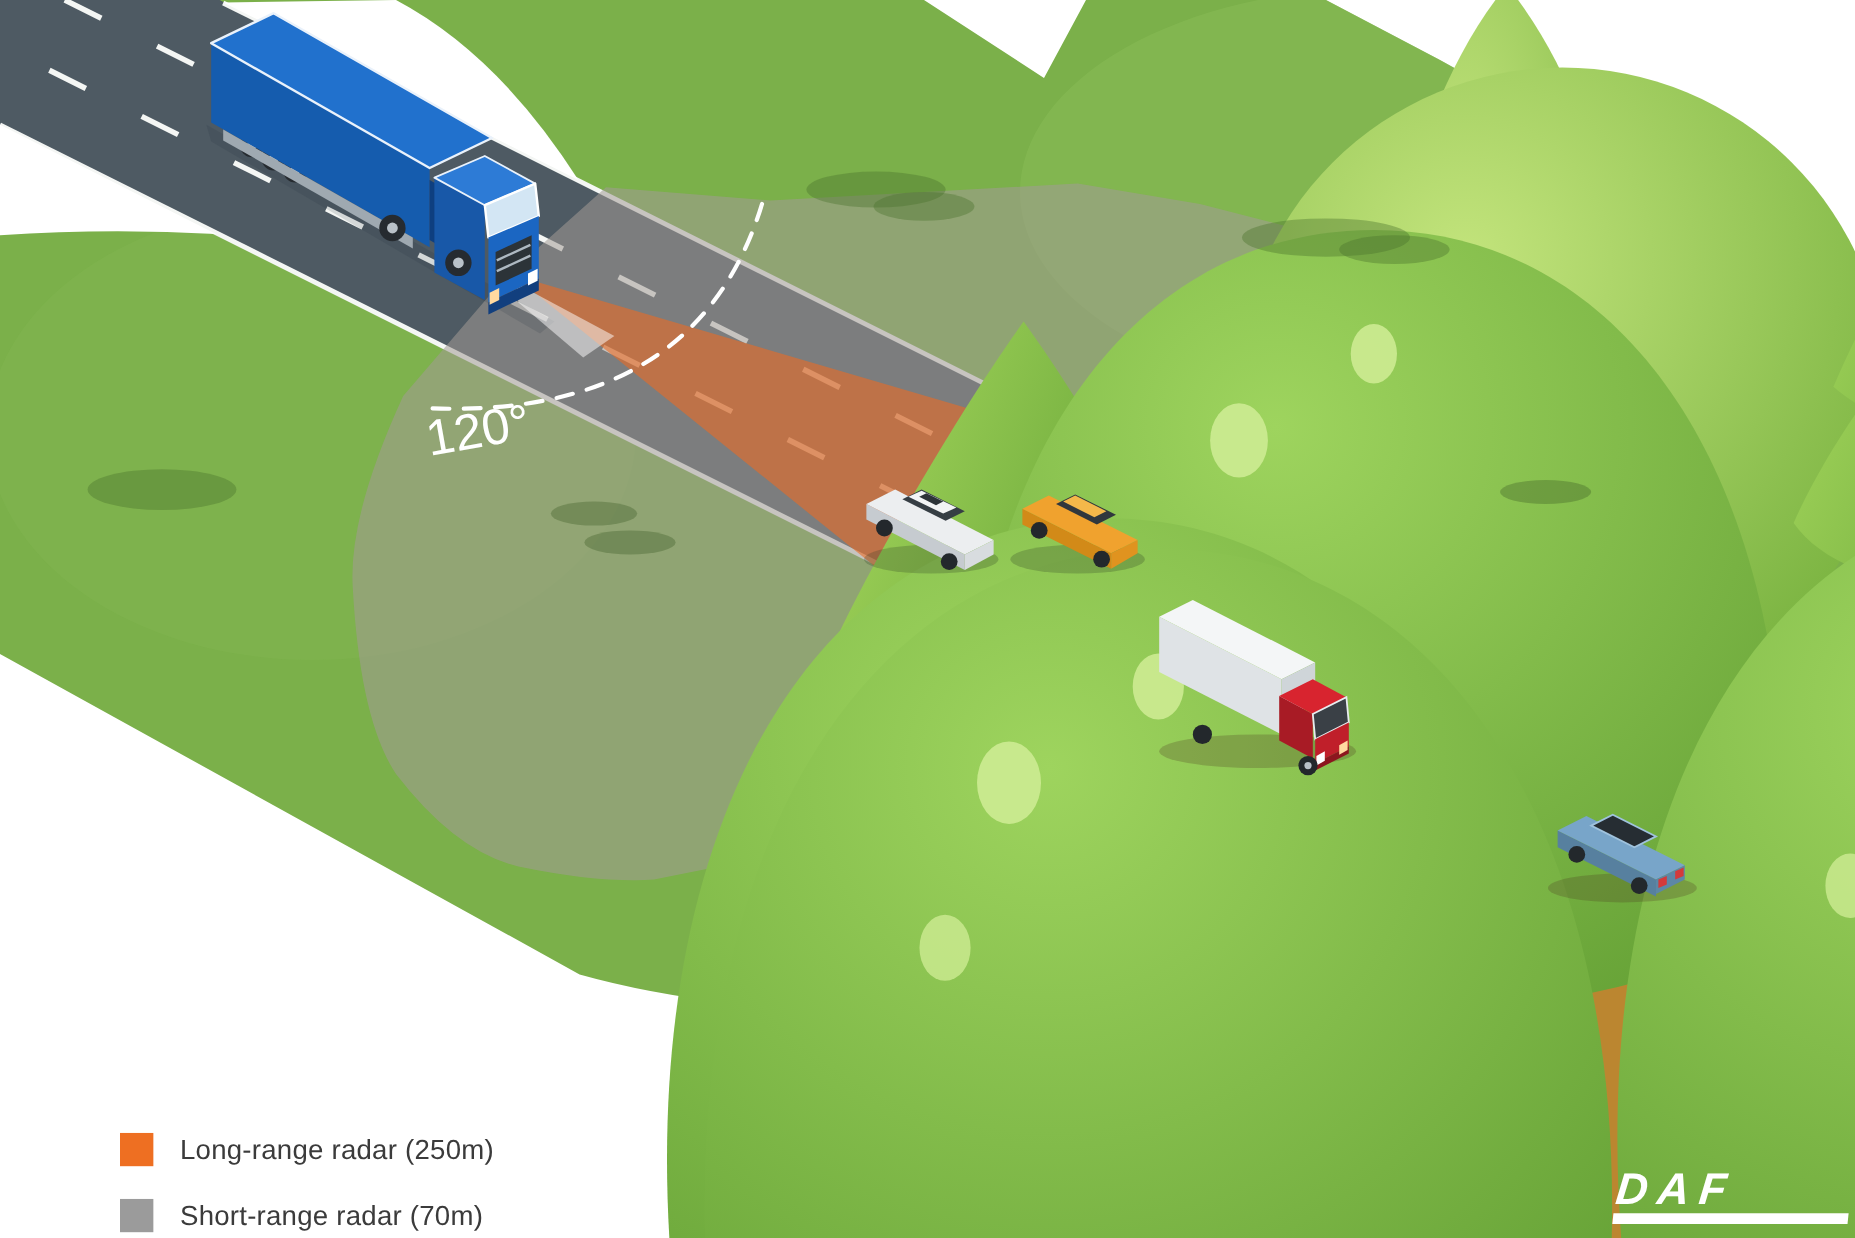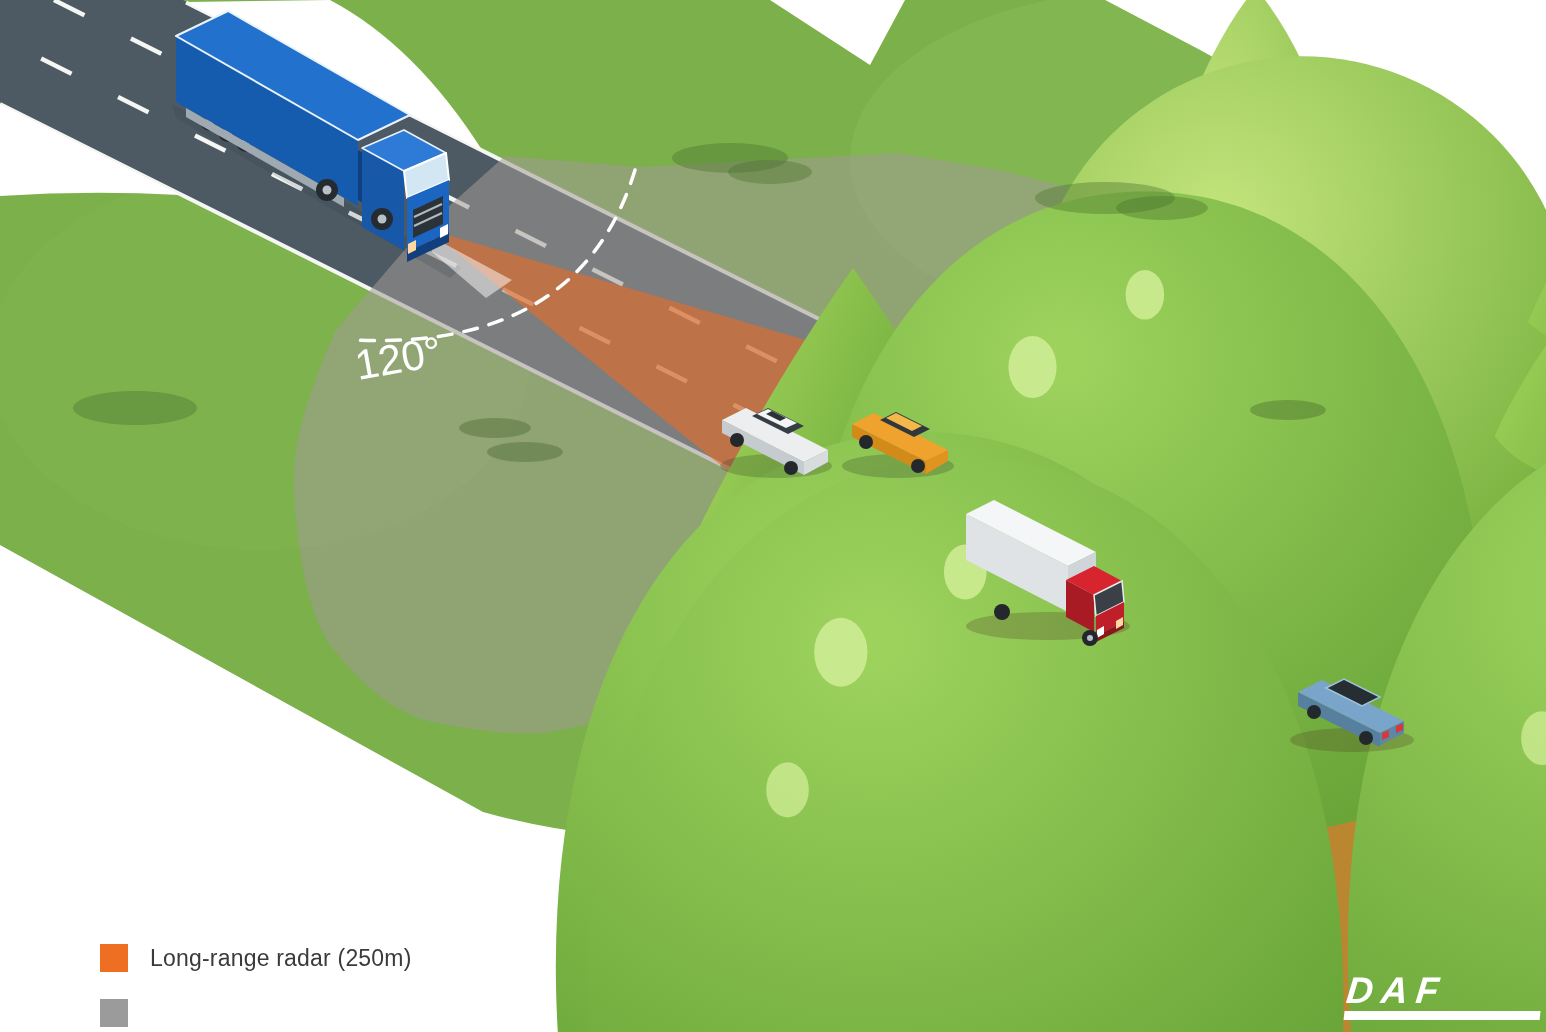--- a/index.html
+++ b/index.html
@@ -195,20 +195,21 @@
   <div class="legend-row">
     <svg viewBox="0 0 28 28">
       <rect x="0" y="0" width="28" height="28" fill="#ee6f22"></rect>
     </svg>
     <span class="legend-label">Long-range radar (250m)</span>
   </div>
   <div class="legend-row">
     <svg viewBox="0 0 28 28">
       <rect x="0" y="0" width="28" height="28" fill="#9b9b9b"></rect>
     </svg>
+    <span class="legend-label">Short-range radar (70m)</span>
   </div>
 </div>
 
 <div class="daf-logo">
   <div class="word">DAF</div>
   <div class="bar"></div>
 </div>
 </div>
 
 </body></html>

